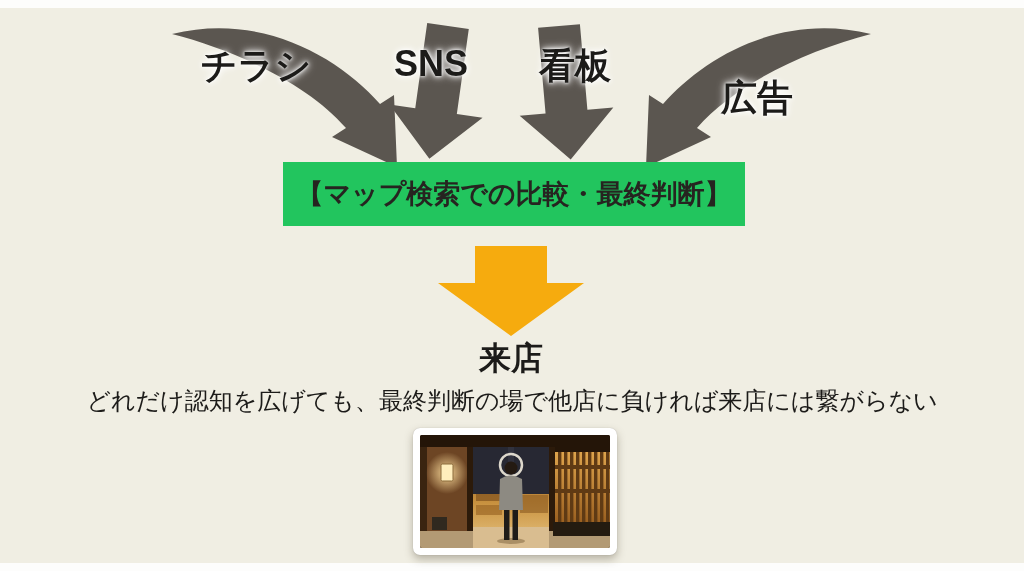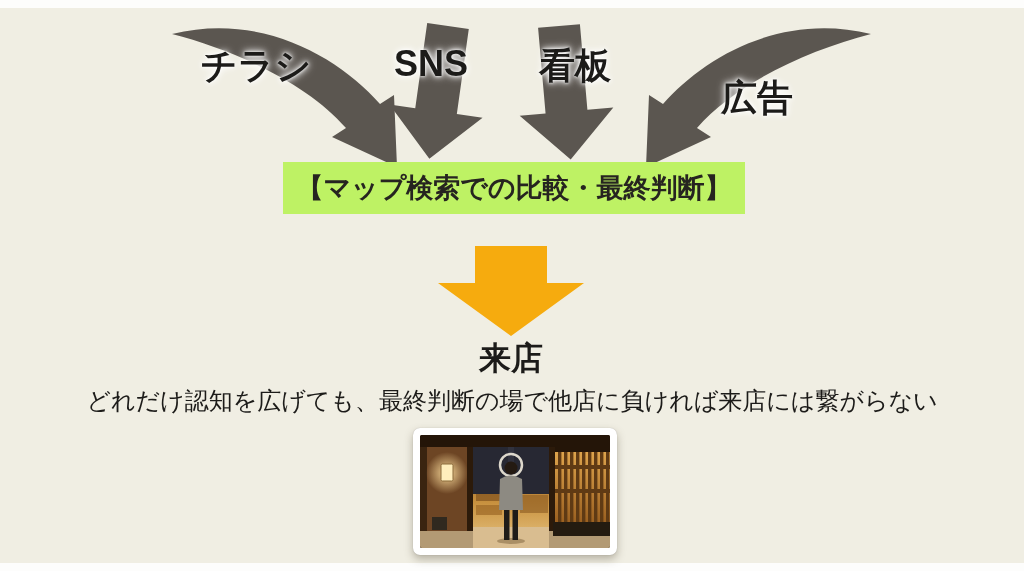--- a/index.html
+++ b/index.html
@@ -49,22 +49,22 @@
     z-index: 3;
   }
   #label-chirashi { left: 256px; top: 48px; }
   #label-sns     { left: 431px; top: 46px; }
   #label-kanban  { left: 575px; top: 48px; }
   #label-koukoku { left: 757px; top: 48px; margin-top: 32px; }
 
   .comparison-box {
     position: absolute;
     left: 283px; top: 162px;
-    width: 462px; height: 52px;
-    background: #bef264;
+    width: 462px; height: 64px;
+    background: #22c55e;
     display: flex;
     align-items: center;
     justify-content: center;
     font-size: 27px;
     font-weight: 700;
     color: #262420;
     white-space: nowrap;
     z-index: 2;
   }
 

